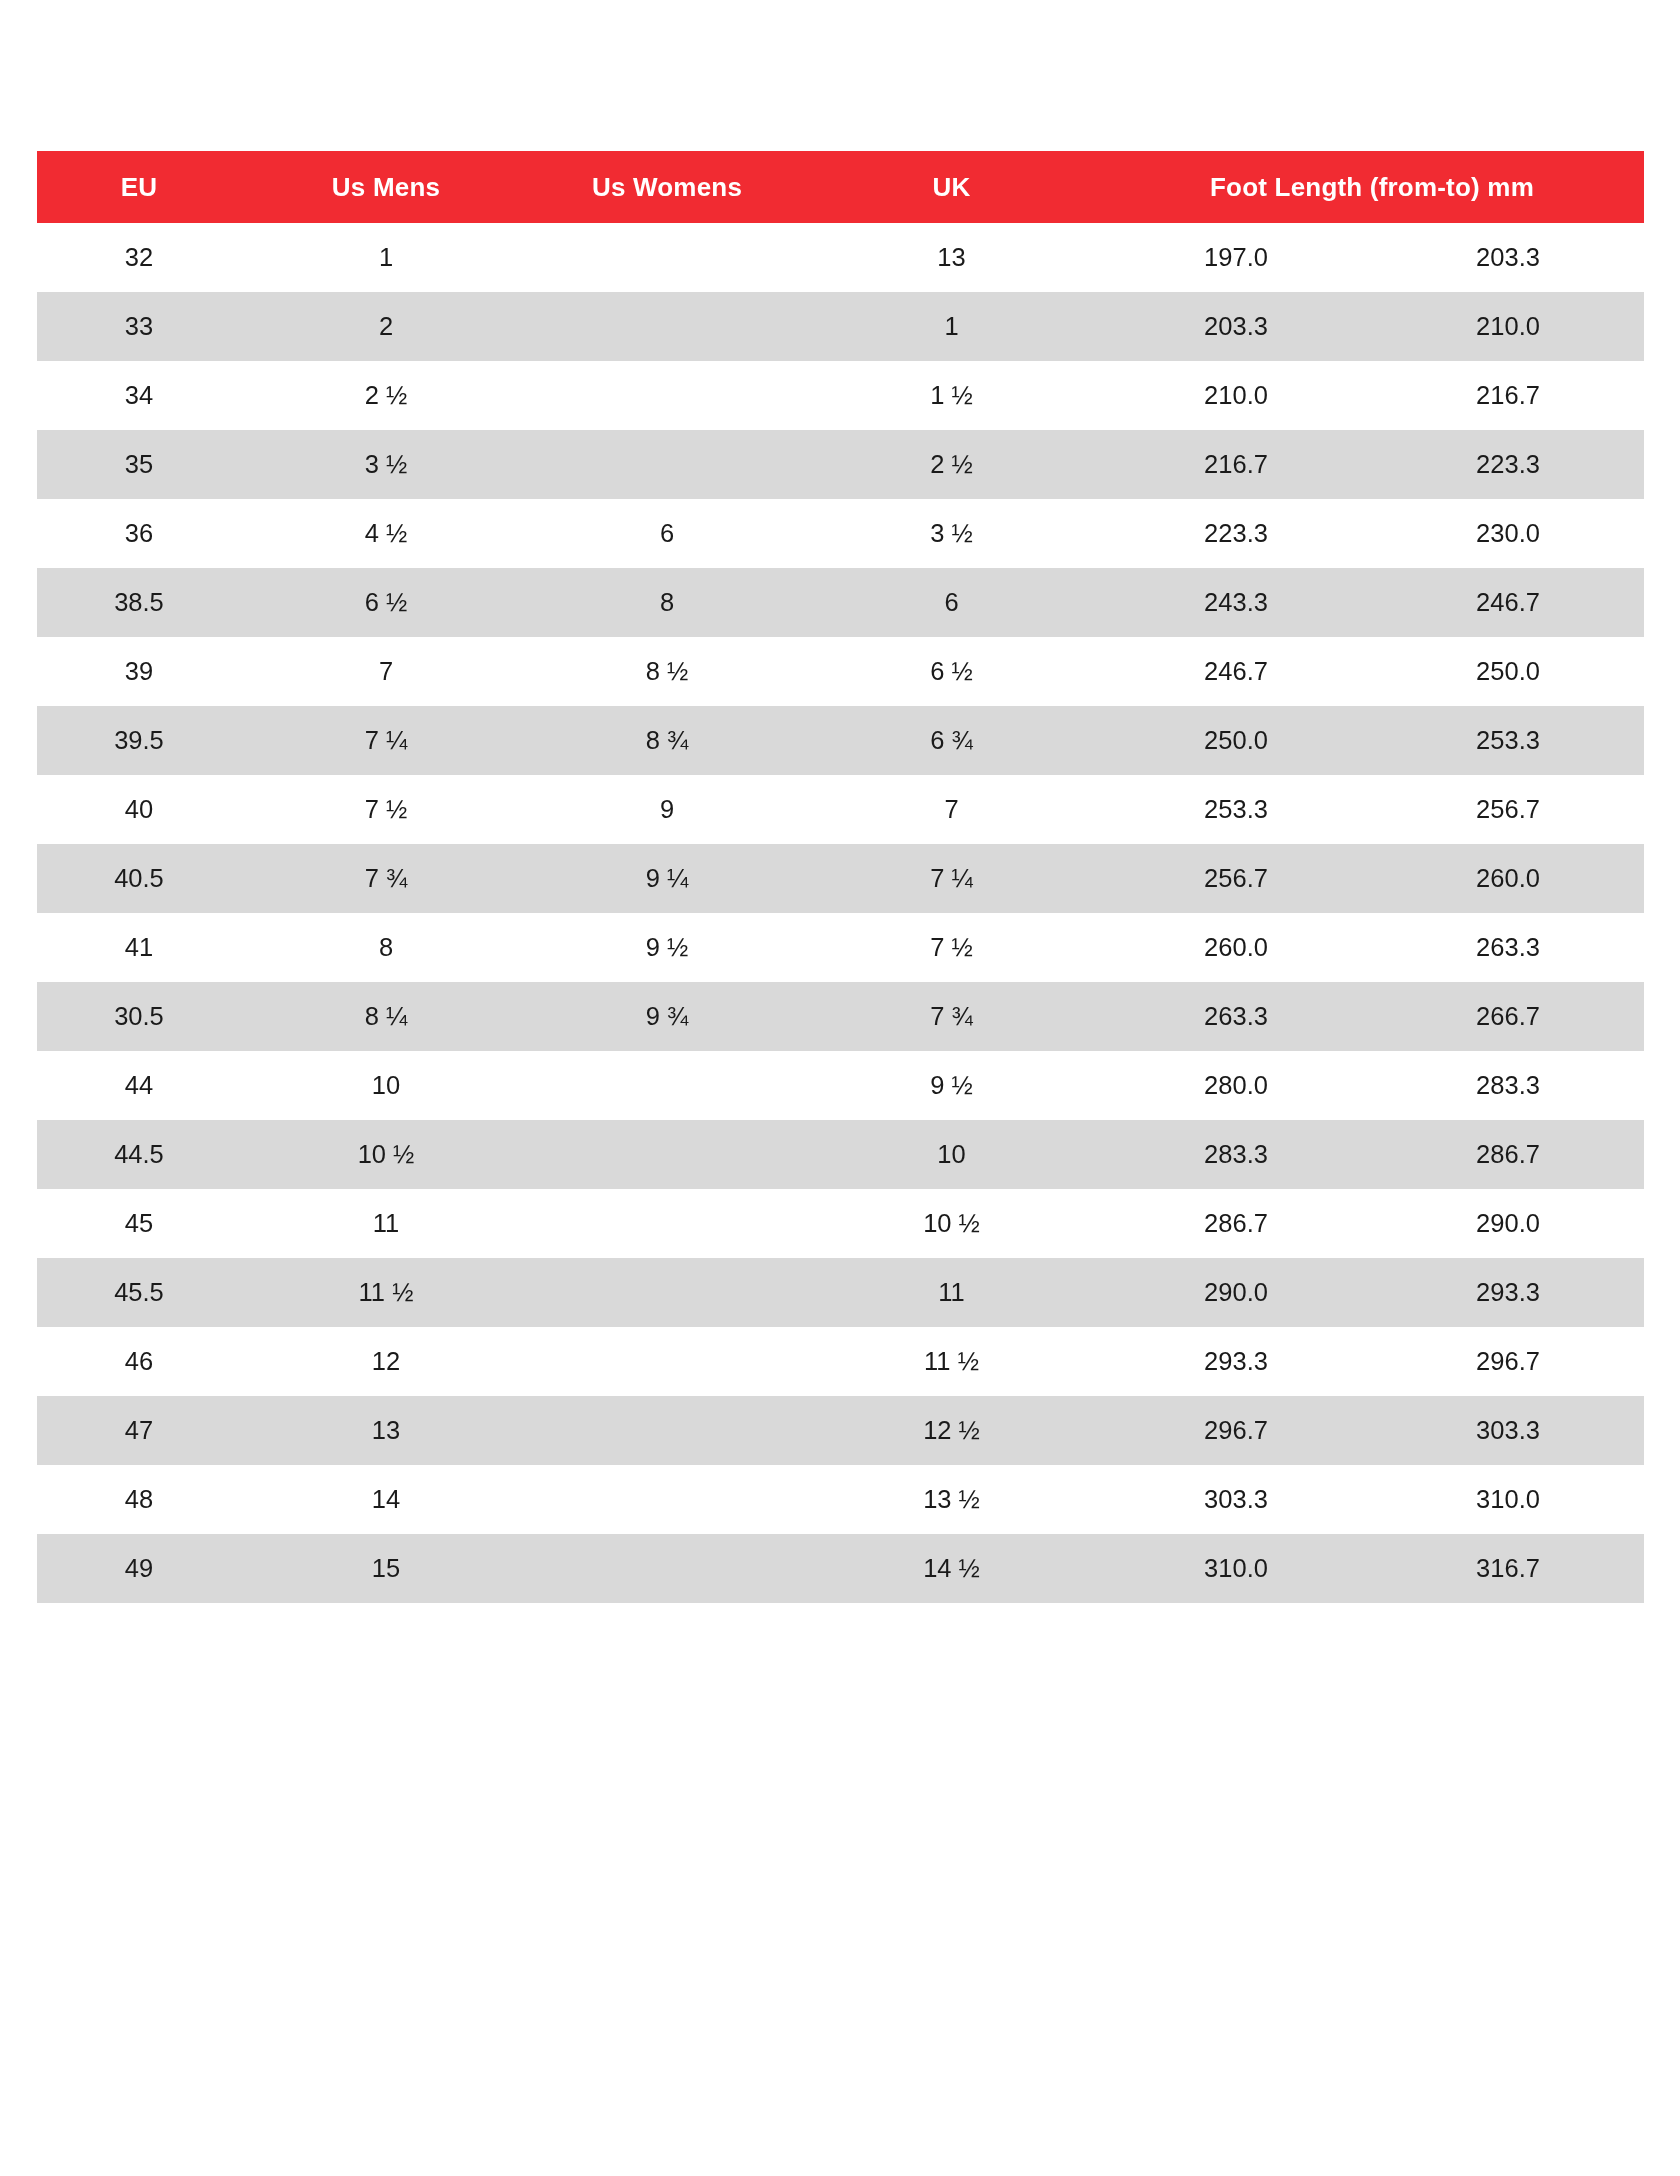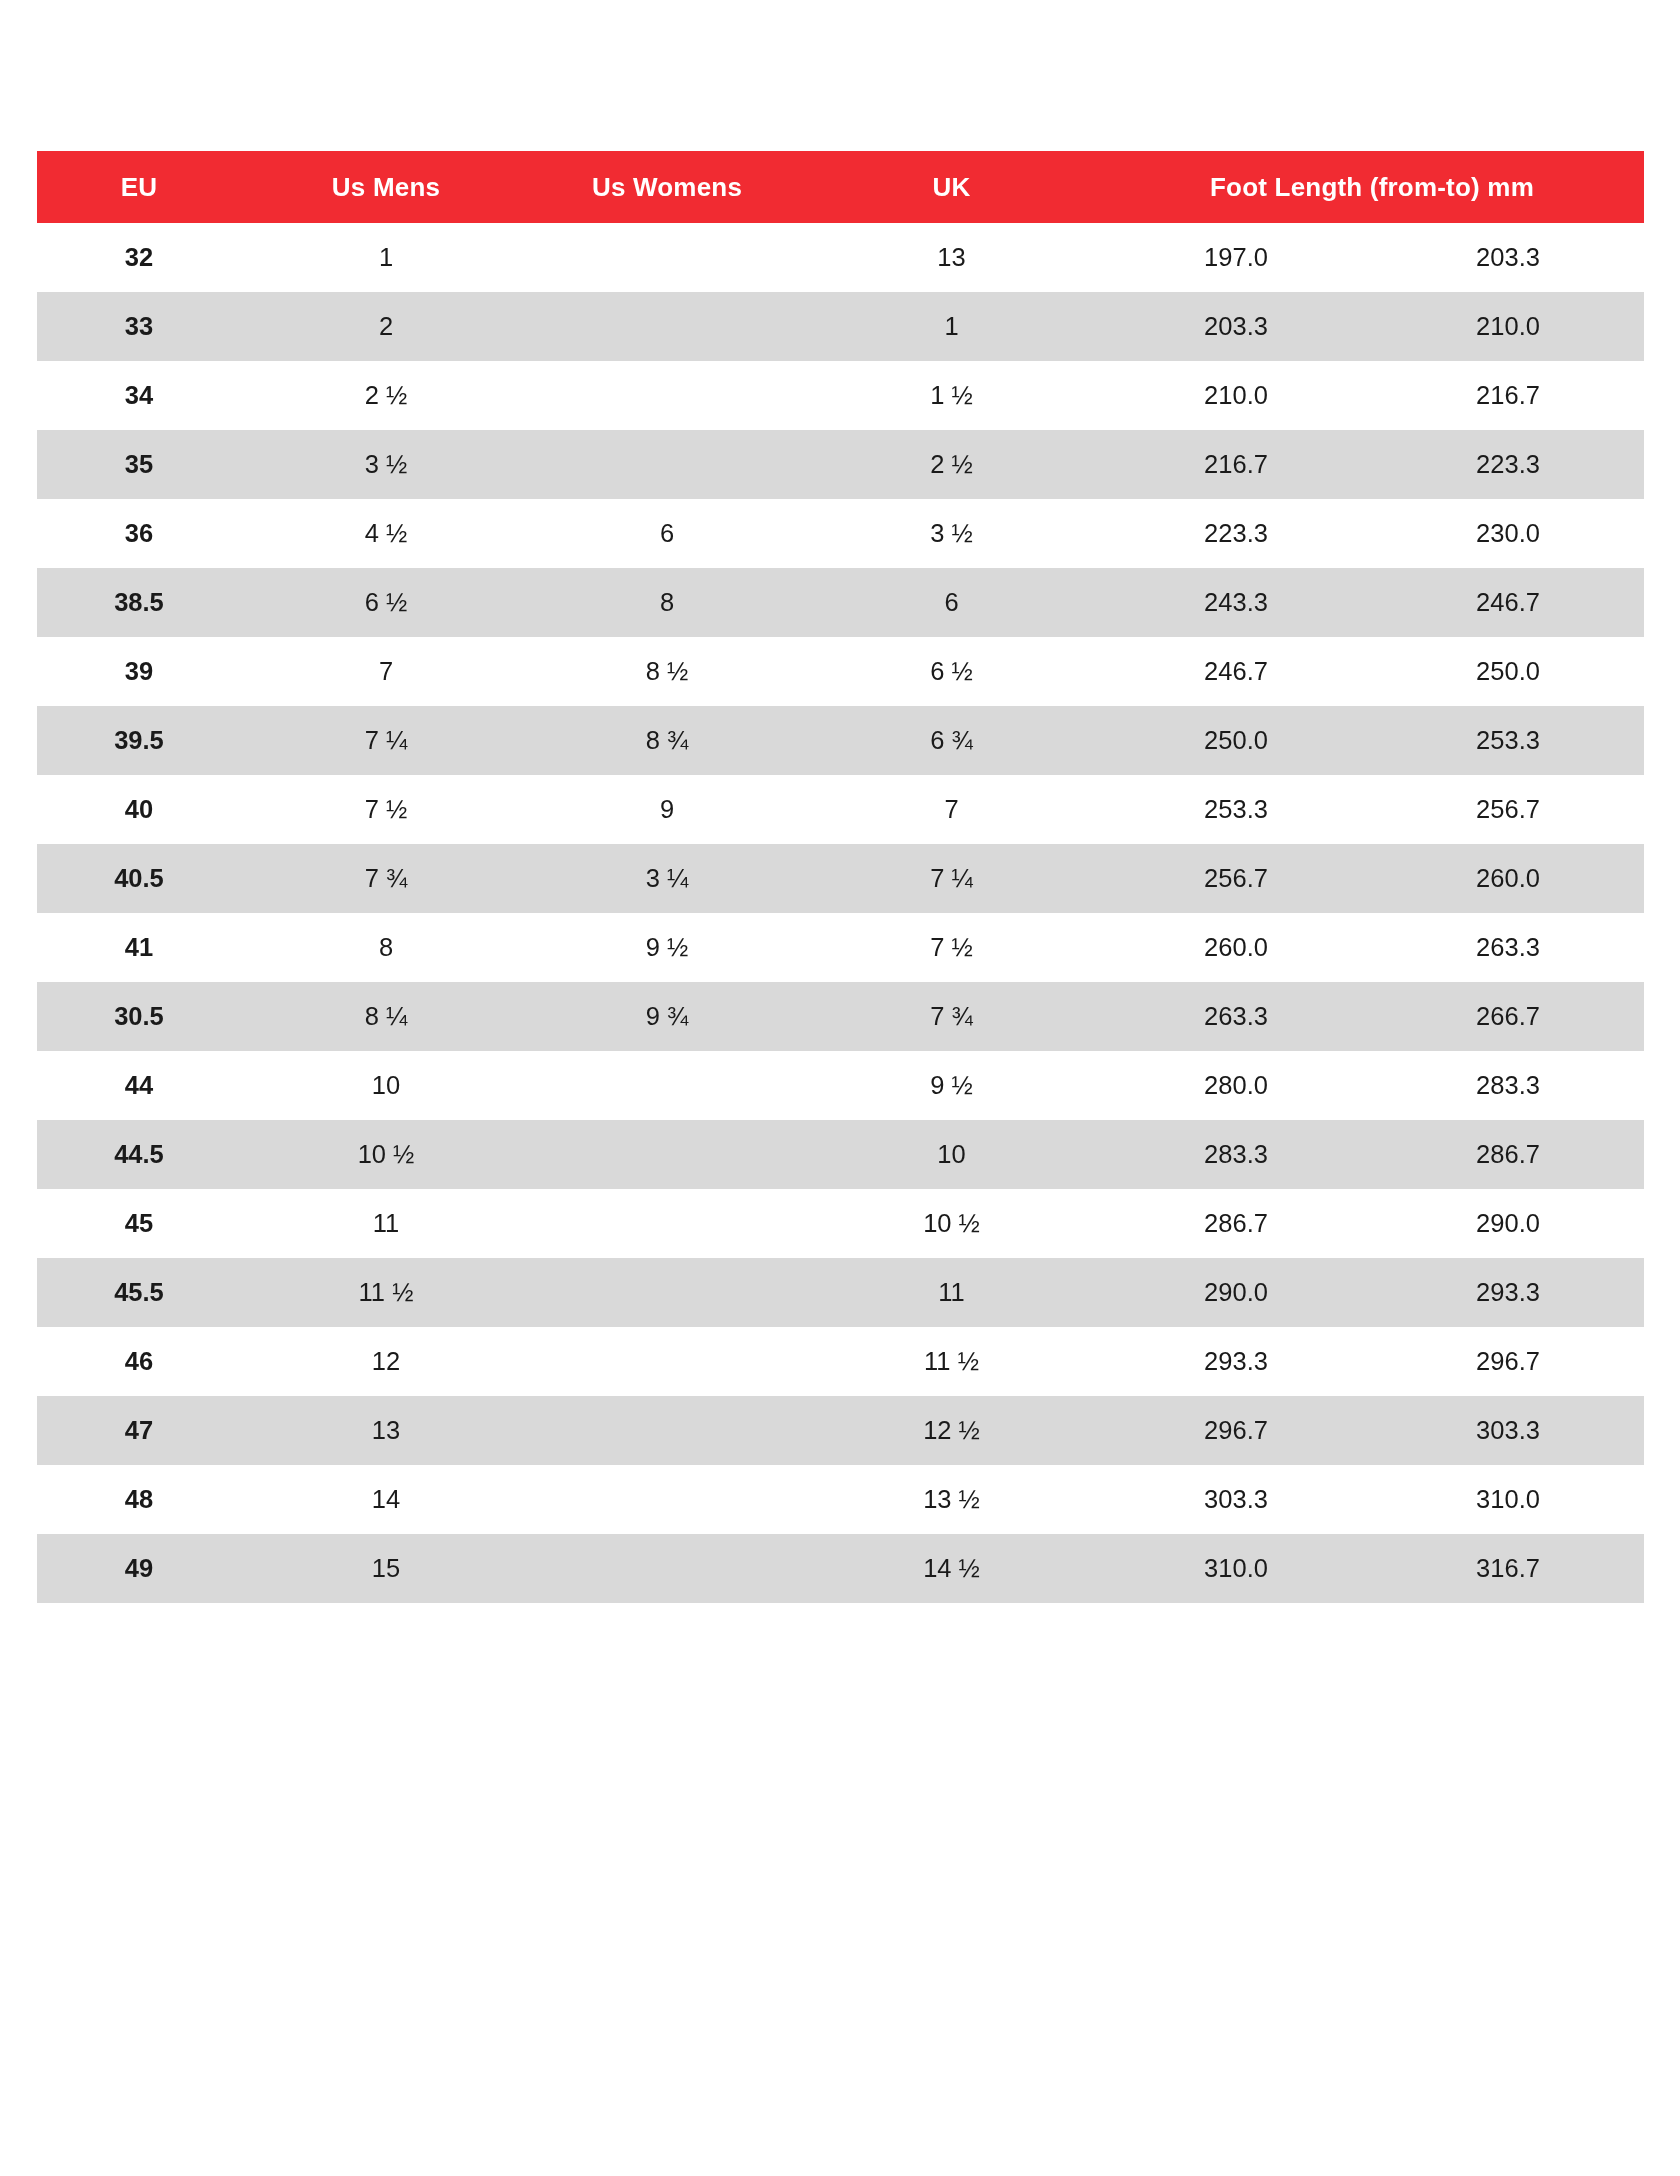--- a/index.html
+++ b/index.html
@@ -61,21 +61,21 @@
     font-size: 25.5px;
     color: #1a1a1a;
     padding: 0;
     border: 0;
     background: #ffffff;
   }
   tbody tr.alt td {
     background: #d9d9d9;
   }
   tbody td.eu {
-    font-weight: bold;
+    font-weight: normal;
     font-size: 25.5px;
   }
 </style>
 </head>
 <body>
 
 <div class="page">
   <div class="table-wrap">
     <table class="size-table">
       <colgroup>
@@ -164,21 +164,21 @@
             <td class="eu">40</td>
             <td>7 ½</td>
             <td>9</td>
             <td>7</td>
             <td>253.3</td>
             <td>256.7</td>
           </tr>
           <tr class="alt">
             <td class="eu">40.5</td>
             <td>7 ¾</td>
-            <td>3 ¼</td>
+            <td>9 ¼</td>
             <td>7 ¼</td>
             <td>256.7</td>
             <td>260.0</td>
           </tr>
           <tr>
             <td class="eu">41</td>
             <td>8</td>
             <td>9 ½</td>
             <td>7 ½</td>
             <td>260.0</td>

